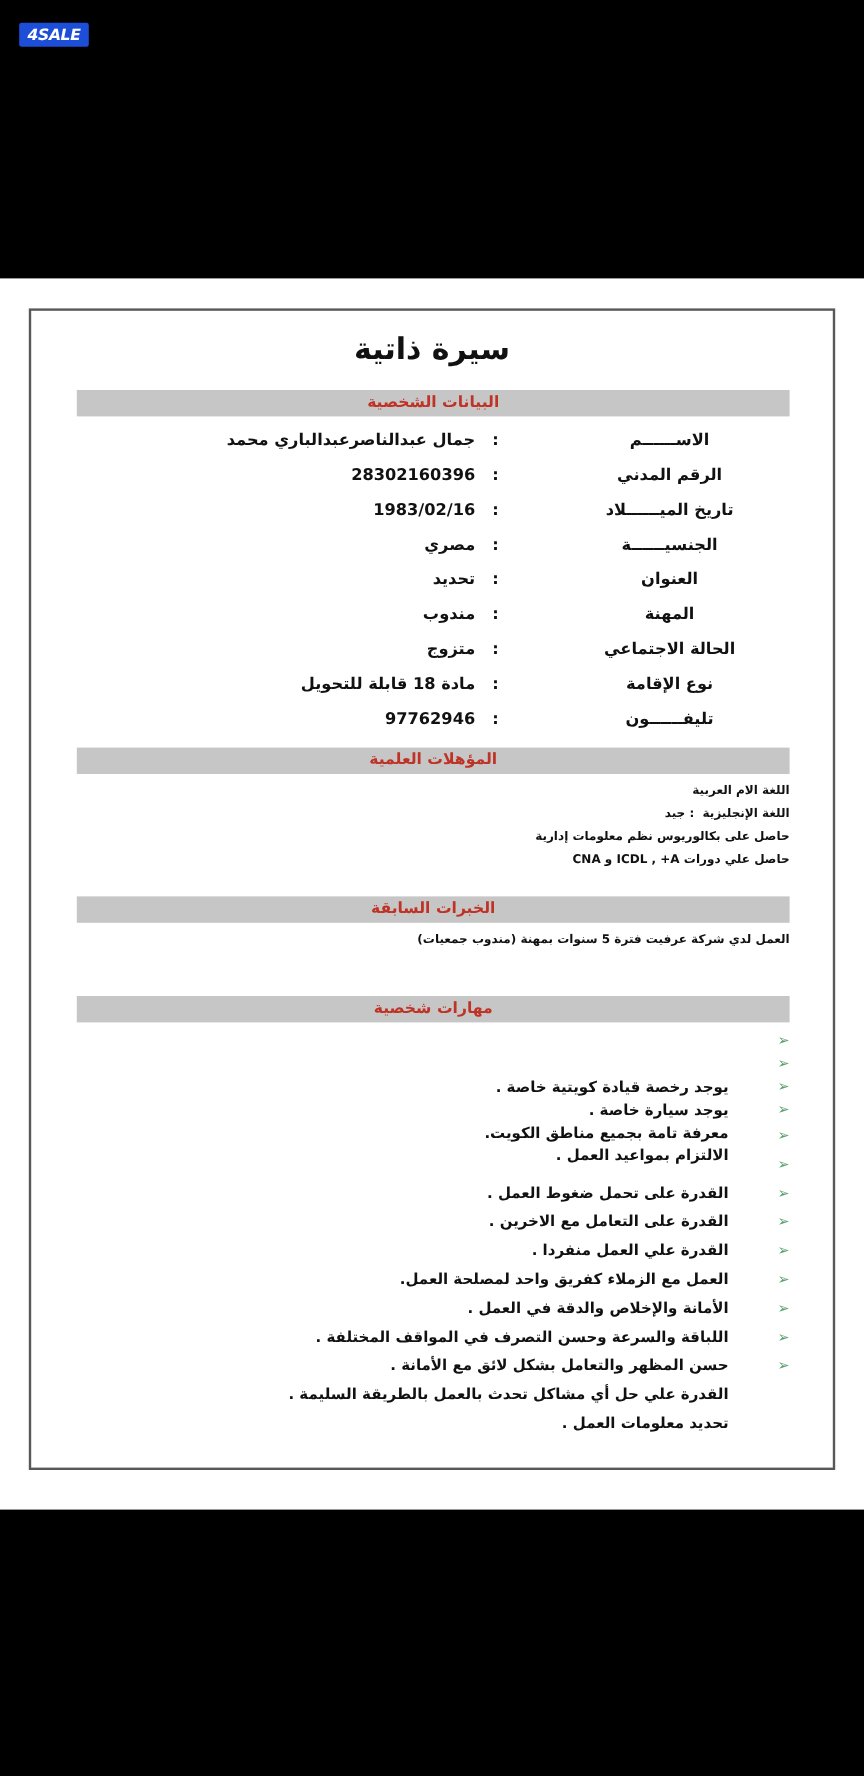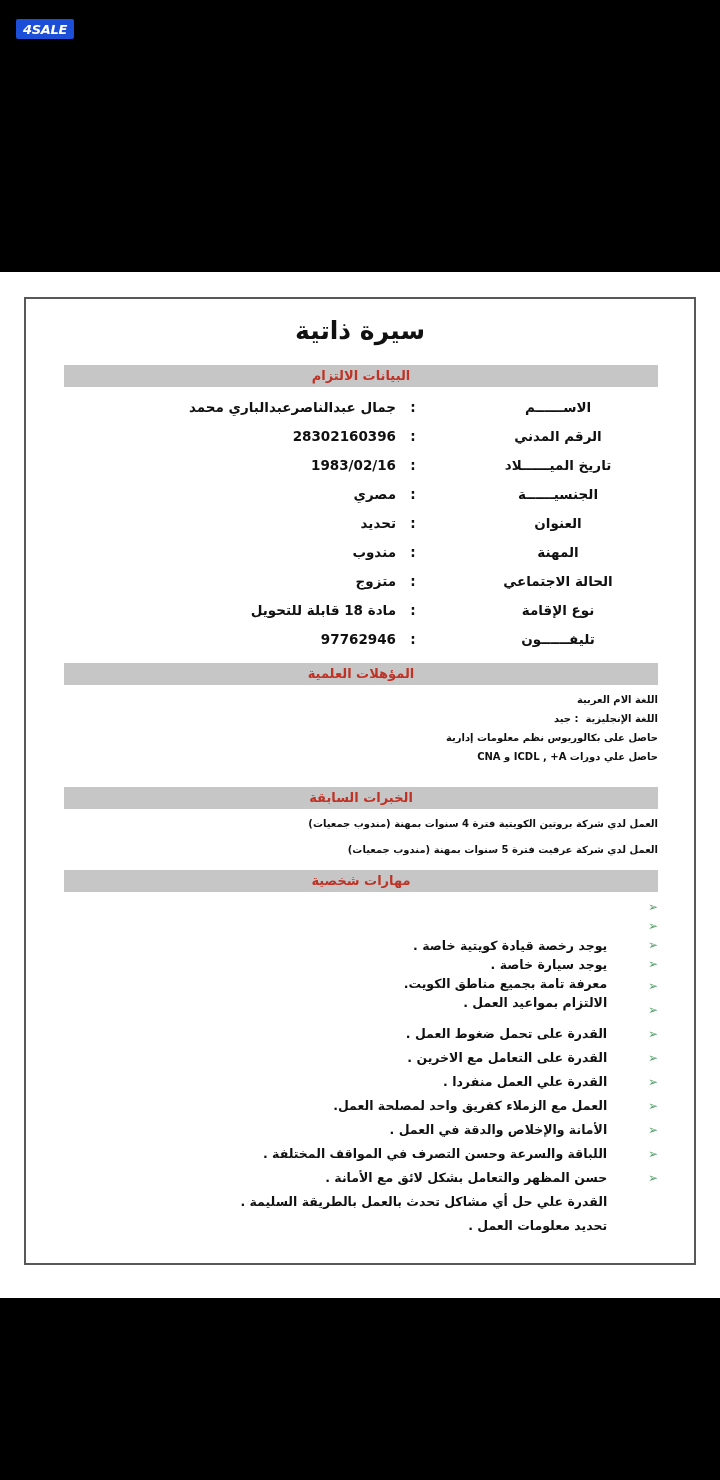--- a/index.html
+++ b/index.html
@@ -41,21 +41,20 @@
   }
 
   
   #document-page {
     position: absolute;
     left: 0;
     top: 232px;
     width: 720px;
     height: 1026px;
     background: #ffffff;
-    margin-top: 40px;
   }
   #page-border-box {
     position: absolute;
     left: 24px;
     top: 25px;
     width: 672px;
     height: 968px;
     border: 2px solid #58585a;
     box-sizing: border-box;
     background: #ffffff;
@@ -186,21 +185,21 @@
 
 <div id="watermark-logo">
   <span class="logo-text">4SALE</span>
 </div>
 
 <div id="document-page">
   <div id="page-border-box">
 
     <div id="cv-title">سيرة ذاتية</div>
 
-    <div class="section-band" style="top:66px;">البيانات الالتزام</div>
+    <div class="section-band" style="top:66px;">البيانات الشخصية</div>
 
     <div id="personal-info-table">
 
       <div class="info-row">
         <span class="info-label">الاســــــم</span>
         <span class="info-colon">:</span>
         <span class="info-value">جمال عبدالناصرعبدالباري محمد</span>
       </div>
 
       <div class="info-row">
@@ -258,21 +257,20 @@
     <div class="text-block" id="qualifications-block" style="top:391px;">
       <div class="line">اللغة الام العربية</div>
       <div class="line">اللغة الإنجليزية  : جيد</div>
       <div class="line">حاصل على بكالوريوس نظم معلومات إدارية</div>
       <div class="line">حاصل علي دورات ICDL , +A و CNA</div>
     </div>
 
     <div class="section-band" style="top:488px;">الخبرات السابقة</div>
 
     <div class="text-block" id="experience-block" style="top:512px;">
-      <div class="line">العمل لدي شركة بروتين الكويتية فترة 4 سنوات بمهنة (مندوب جمعيات)</div>
       <div class="line">العمل لدي شركة عرفيت فترة 5 سنوات بمهنة (مندوب جمعيات)</div>
     </div>
 
     <div class="section-band" style="top:571px;">مهارات شخصية</div>
 
     <ul id="skills-list" style="top:599px;">
       <li>
         <span class="bullet-arrow">➢</span>
         <span>يوجد رخصة قيادة كويتية خاصة .</span>
       </li>

